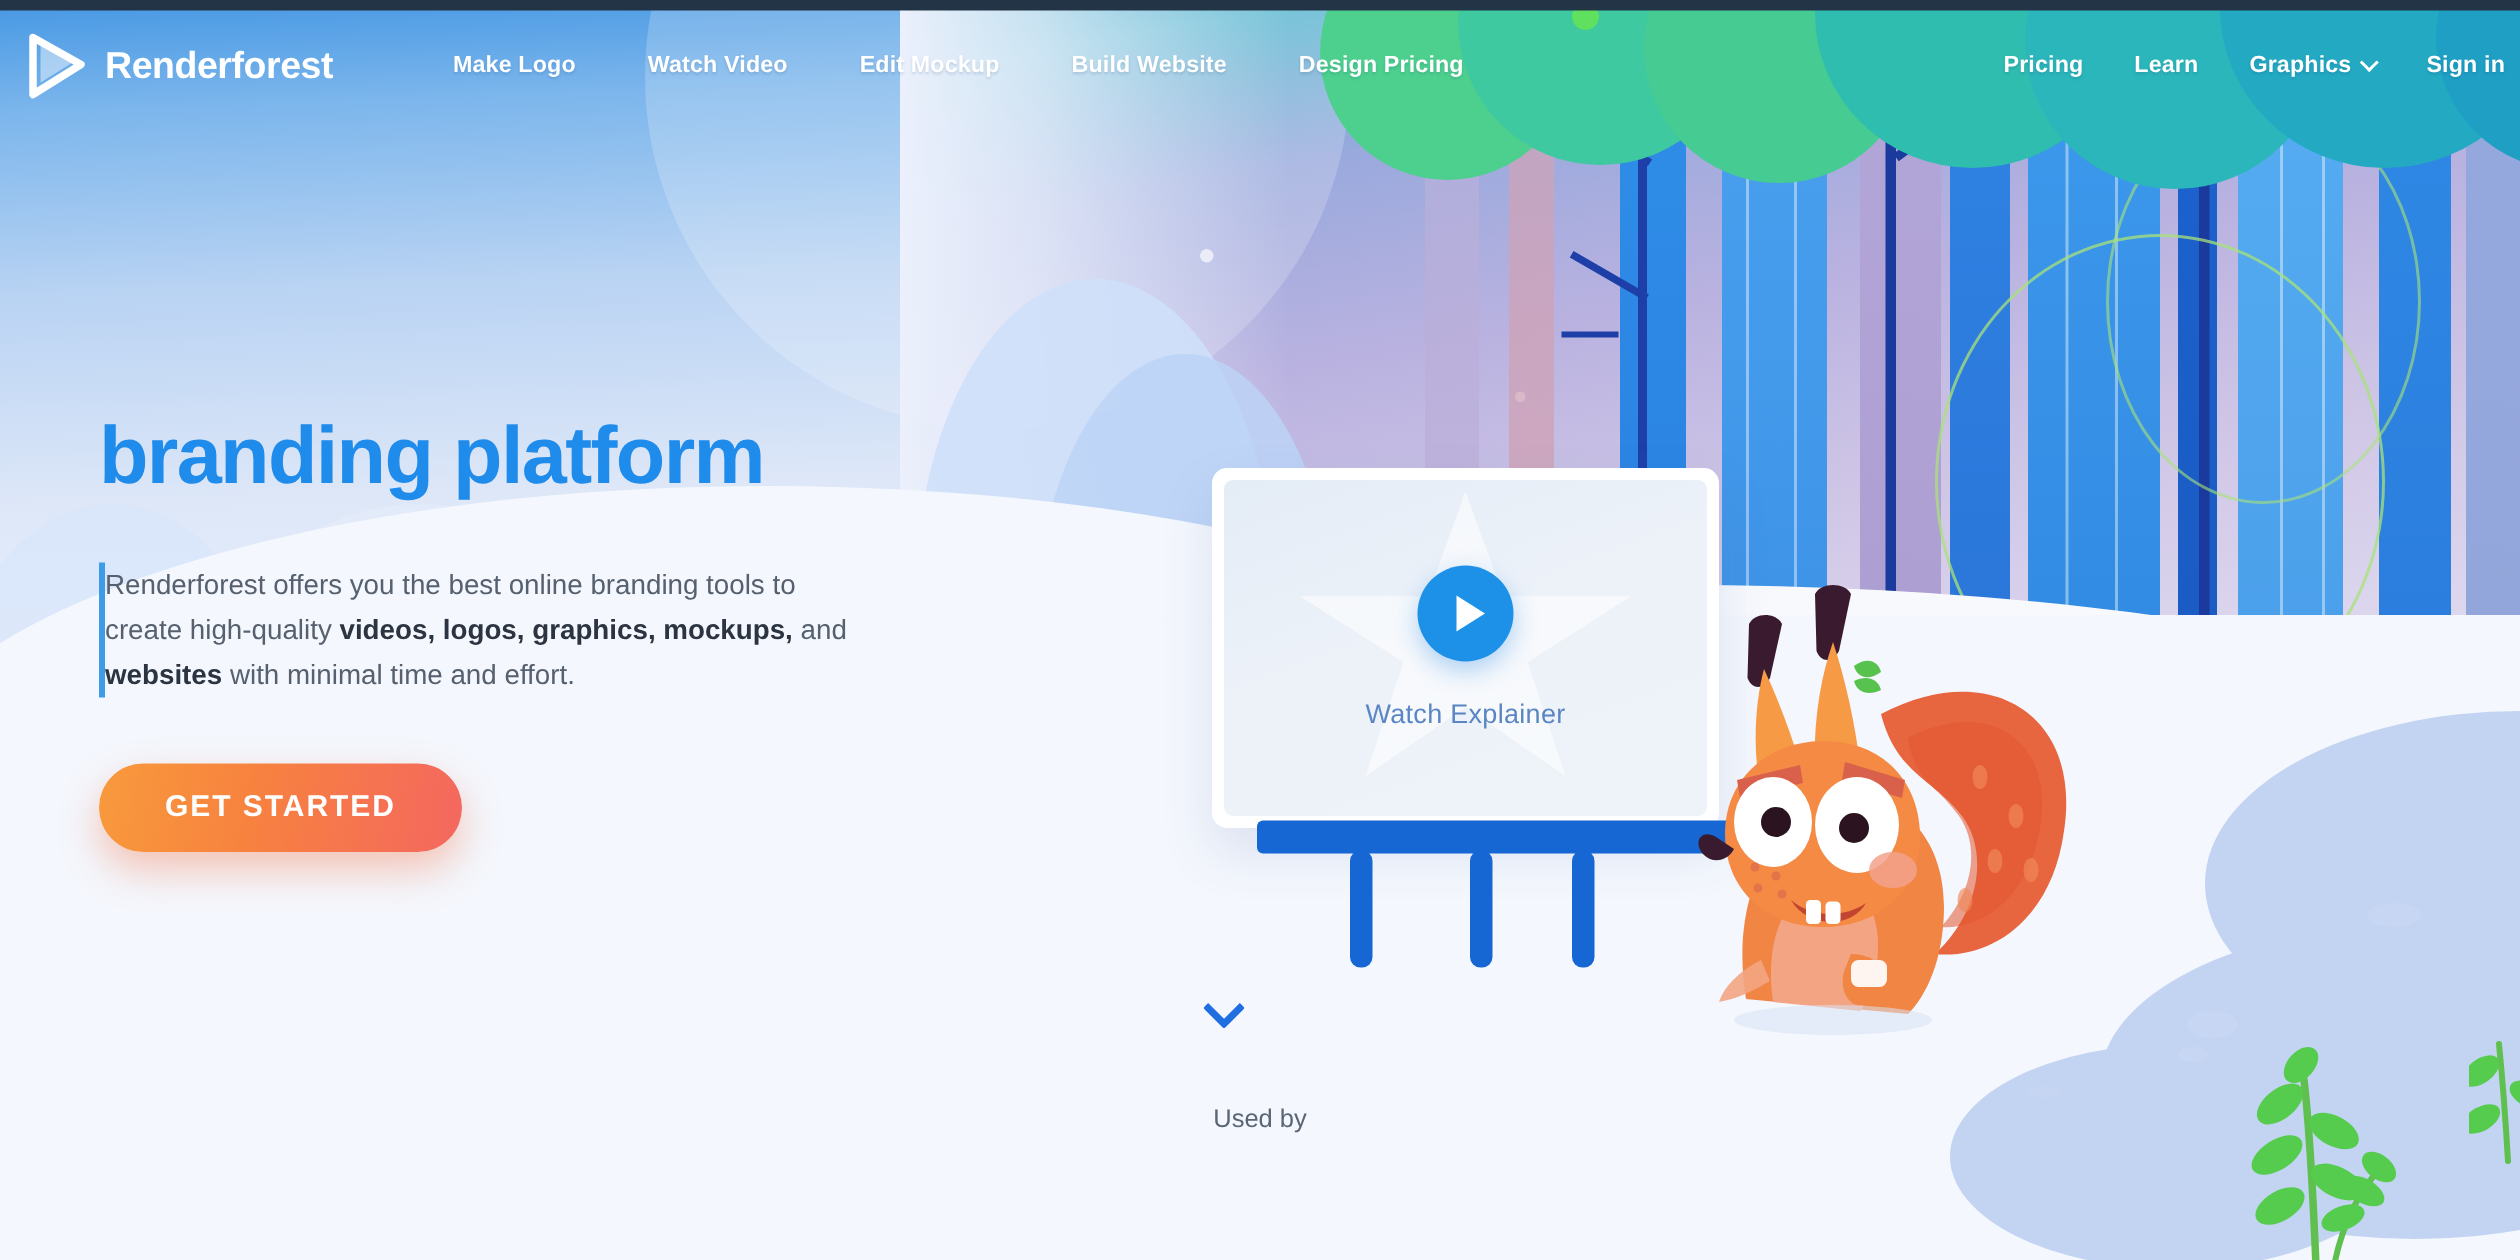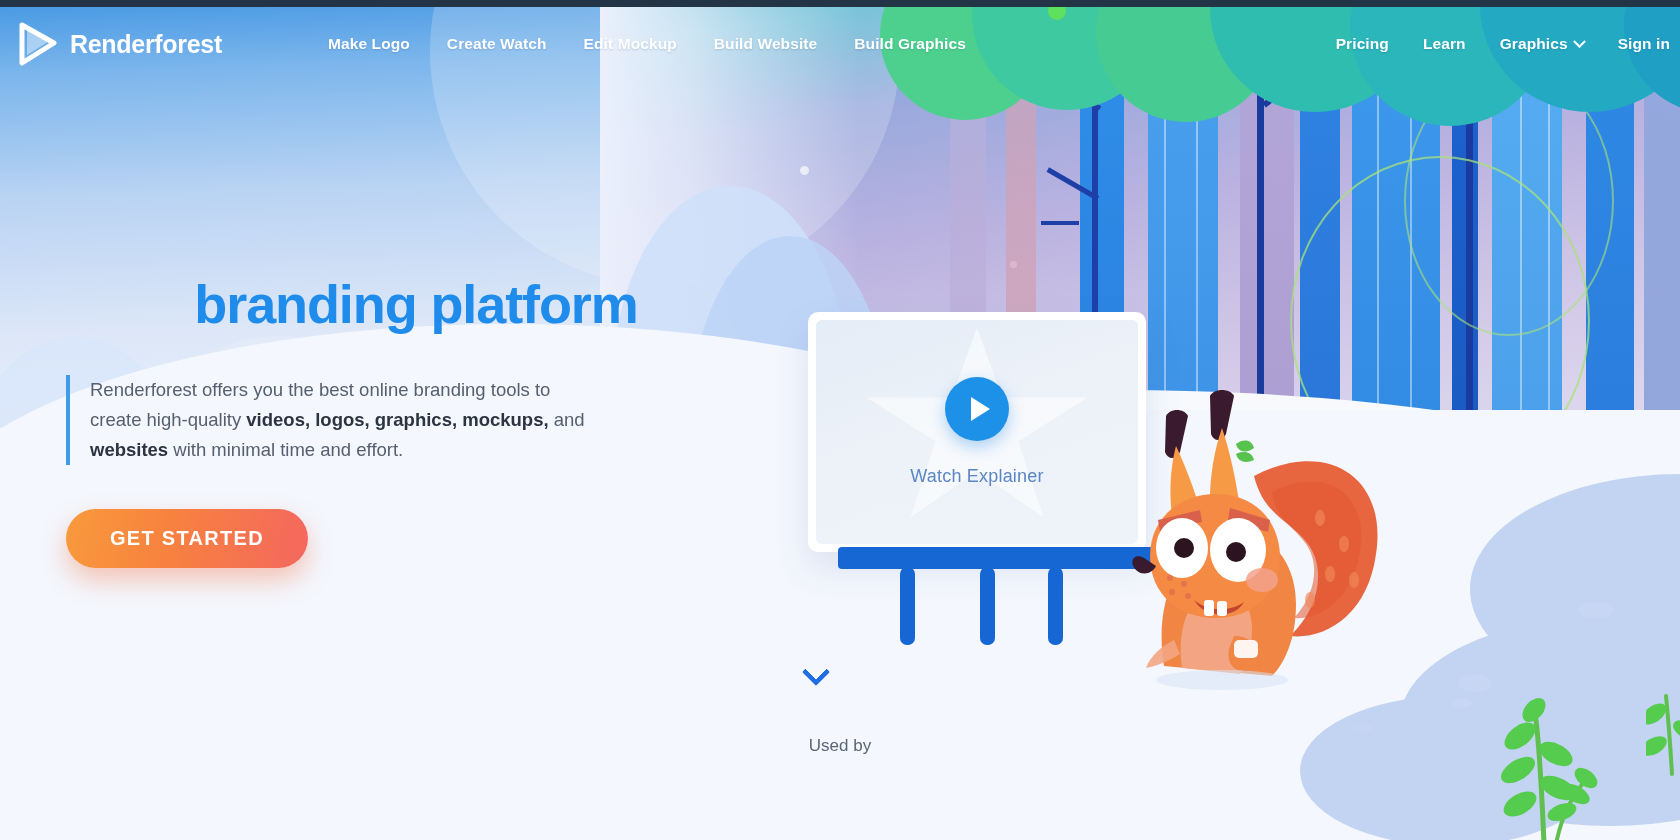--- a/index.html
+++ b/index.html
@@ -77,41 +77,41 @@
   
   .navbar {
     position:absolute; top:6px; left:0; width:1680px; height:76px;
     display:flex; align-items:center; z-index:40;
   }
   .logo { display:flex; align-items:center; gap:12px; margin-left:18px; }
   .logo-mark { width:40px; height:44px; position:relative; }
   .logo-text {
     color:#ffffff; font-size:25px; font-weight:bold; letter-spacing:-0.3px;
   }
-  .nav-center { display:flex; gap:37px; margin-left:106px; }
+  .nav-center { display:flex; gap:48px; margin-left:80px; }
   .nav-right { display:flex; gap:34px; margin-left:auto; margin-right:10px; }
   .nav-link {
     color:#ffffff; font-size:15.5px; font-weight:bold; white-space:nowrap;
     cursor:pointer; letter-spacing:0.1px; text-shadow:0 1px 2px rgba(20,60,110,0.18);
   }
   .nav-link.with-caret { display:flex; align-items:center; gap:7px; }
   .caret {
     width:9px; height:9px; border-right:2px solid #fff; border-bottom:2px solid #fff;
     transform:rotate(45deg) translate(-2px,-2px);
   }
 
   
   .hero { position:absolute; left:66px; top:270px; width:700px; z-index:30; }
   .hero h1 {
     font-size:54px; line-height:1.27; font-weight:bold;
     color:#1f8bea; letter-spacing:-1.1px;
   }
-  .hero h1 .l2 { display:block;text-align:center; }
+  .hero h1 .l2 { display:block; }
   .hero-para {
-    margin-top:36px; padding-left:20px; border-left:4px solid #3e9be8;
+    margin-top:36px; border-left:4px solid #3e9be8;
     font-size:18.5px; line-height:1.63; color:#56606e; max-width:520px;
   }
   .hero-para b { color:#2b3440; font-weight:bold; }
   .cta {
     margin-top:44px; display:inline-block; padding:18px 44px;
     border-radius:32px; border:none; cursor:pointer;
     background:linear-gradient(100deg,#f89a3c 0%,#f7823f 42%,#f4675f 100%);
     color:#fff; font-size:20px; font-weight:bold; letter-spacing:1.3px;
     font-family:"Liberation Sans", sans-serif;
     box-shadow:0 12px 26px rgba(243,123,84,0.42);
@@ -338,24 +338,24 @@
         <svg width="40" height="44" viewBox="0 0 40 44">
           <path d="M4 3 L36 21 L4 41 Z" fill="none" stroke="#ffffff" stroke-width="5" stroke-linejoin="round"></path>
           <path d="M9 8 L30 20 L9 33 Z" fill="#ffffff" opacity="0.45"></path>
         </svg>
       </span>
       <span class="logo-text">Renderforest</span>
     </div>
 
     <div class="nav-center">
       <a class="nav-link">Make Logo</a>
-      <a class="nav-link">Create Watch</a>
+      <a class="nav-link">Watch Video</a>
       <a class="nav-link">Edit Mockup</a>
       <a class="nav-link">Build Website</a>
-      <a class="nav-link">Build Graphics</a>
+      <a class="nav-link">Design Pricing</a>
     </div>
 
     <div class="nav-right">
       <a class="nav-link">Pricing</a>
       <a class="nav-link">Learn</a>
       <a class="nav-link with-caret">
         <span>Graphics</span>
         <span class="caret"></span>
       </a>
       <a class="nav-link">Sign in</a>

